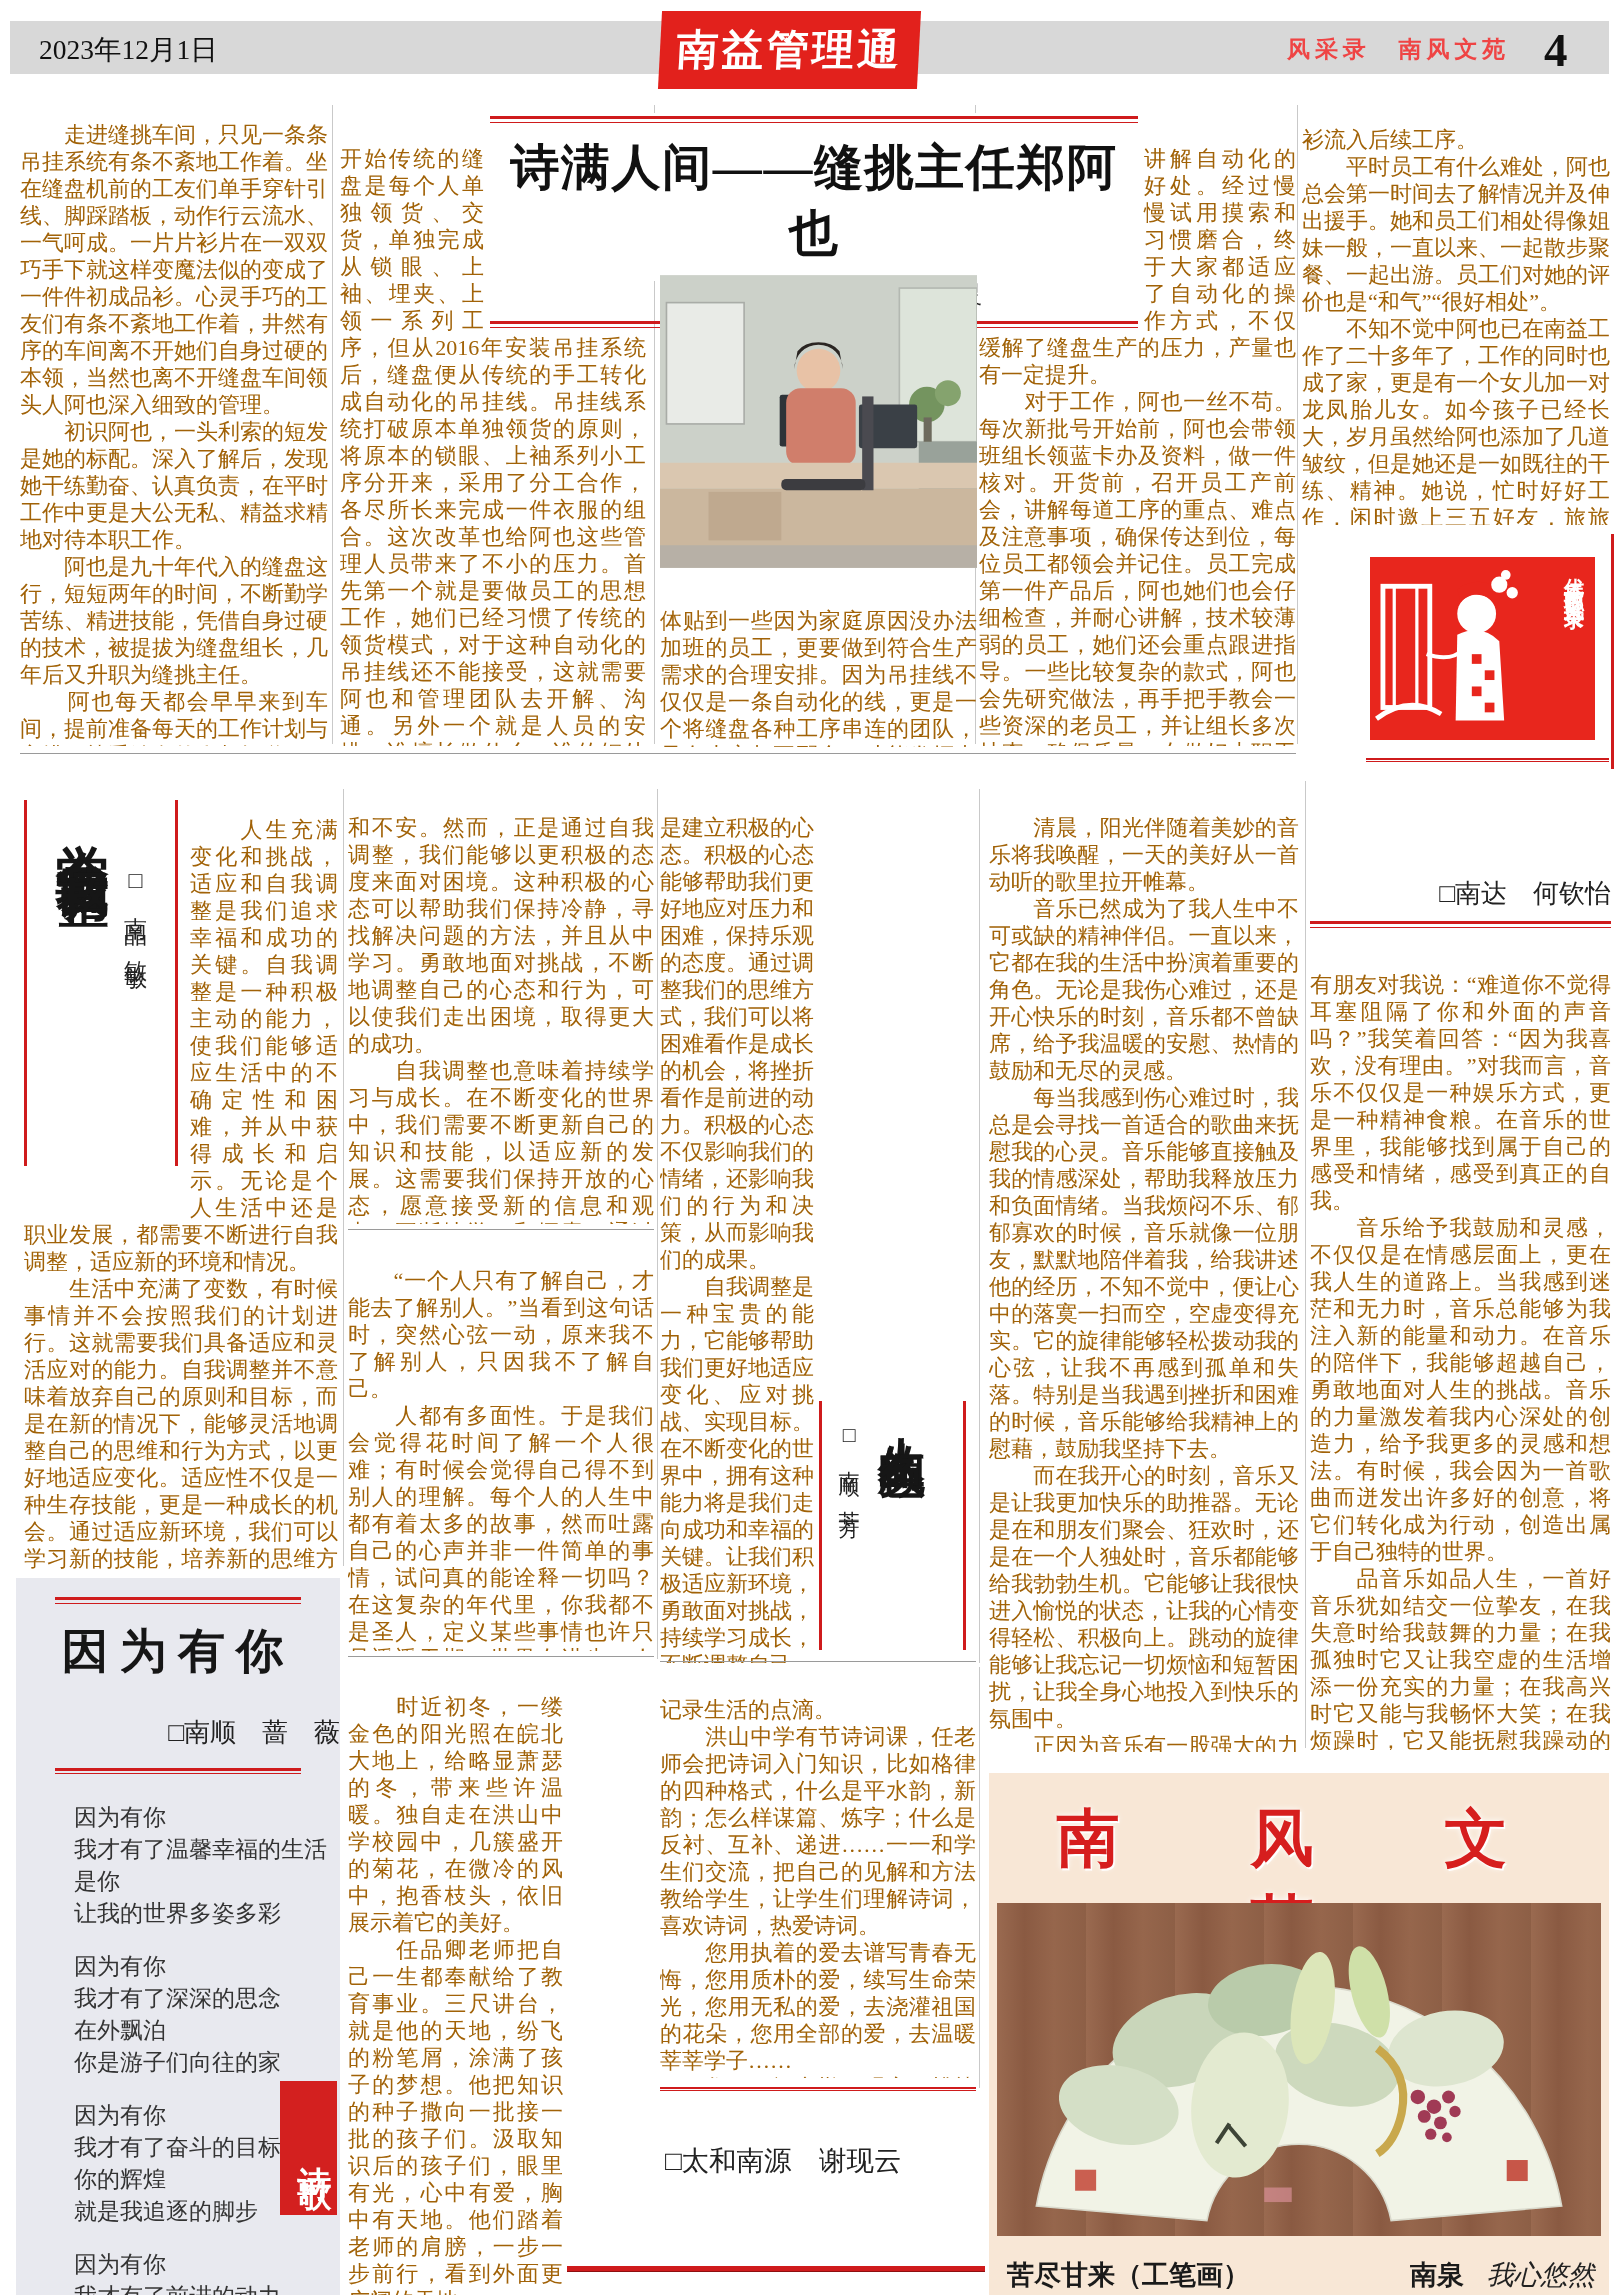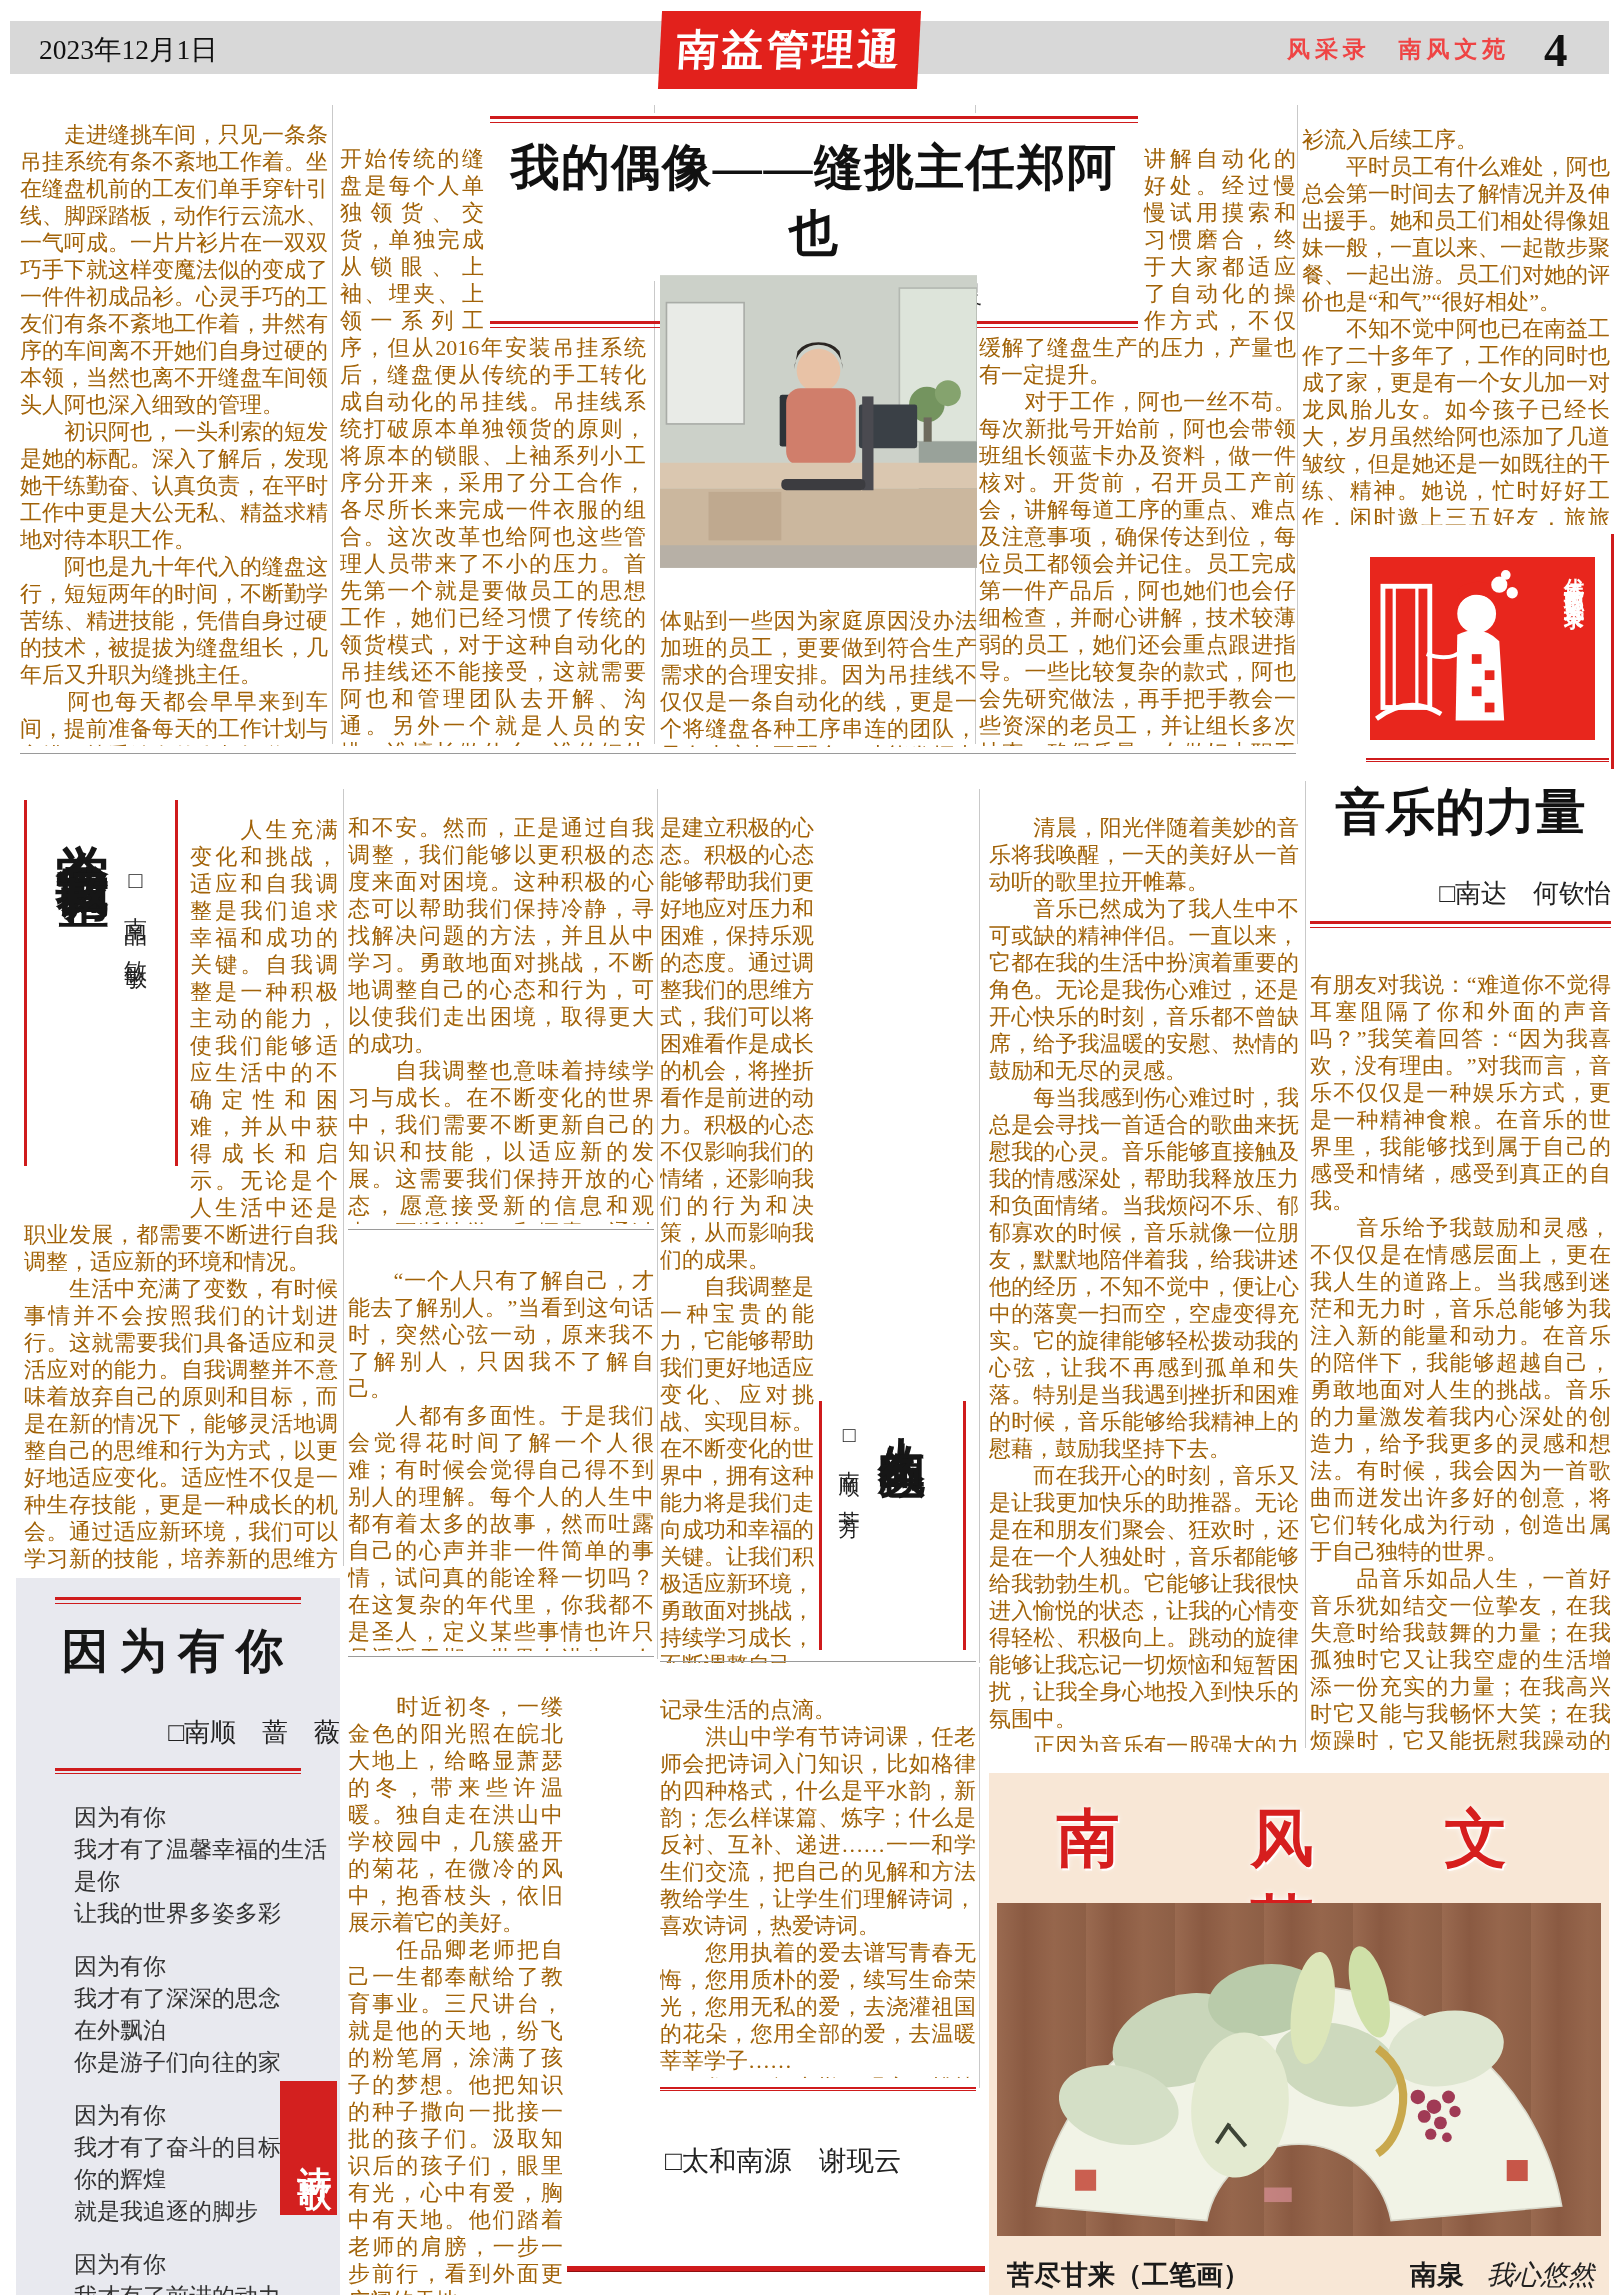--- a/index.html
+++ b/index.html
@@ -88,21 +88,21 @@
   </div>
 
   <div class="abs txt" style="left:1302px;top:99px;width:308px;height:426px;">
     <span>衫流入后续工序。
 　　平时员工有什么难处，阿也总会第一时间去了解情况并及伸出援手。她和员工们相处得像姐妹一般，一直以来、一起散步聚餐、一起出游。员工们对她的评价也是“和气”“很好相处”。
 　　不知不觉中阿也已在南益工作了二十多年了，工作的同时也成了家，更是有一个女儿加一对龙凤胎儿女。如今孩子已经长大，岁月虽然给阿也添加了几道皱纹，但是她还是一如既往的干练、精神。她说，忙时好好工作，闲时邀上三五好友，旅旅游，去体验一下各地的人间烟火味。话说，阿也这样的人生，谁不羡慕。</span>
   </div>
 
   <div class="abs panel" style="left:490px;top:113px;width:648px;height:168px;">
     <div class="dblrule" style="margin-top:3.2px;"></div>
-    <div class="h-main" style="margin-top:11.3px;">我的偶像——缝挑主任郑阿也</div>
+    <div class="h-main" style="margin-top:11.3px;">诗满人间——缝挑主任郑阿也</div>
     <div class="byline" style="text-align:center;padding-left:130px;margin-top:11.3px;">□南益电脑　李志灵</div>
     <div class="dblrule" style="margin-top:11.3px;"></div>
   </div>
 
   <div class="abs panel" style="left:660px;top:275px;width:317px;height:293px;">
     <svg width="317" height="293" viewBox="0 0 392 362">
       <rect width="392" height="362" fill="#ccd1c9"></rect>
       <rect y="318" width="392" height="44" fill="#b7b0a6"></rect>
       <rect x="8" y="34" width="96" height="150" fill="#e9ebe7" stroke="#a9aca7" stroke-width="2"></rect>
       <rect x="296" y="16" width="96" height="190" fill="#dde4da" stroke="#b3b8b1" stroke-width="2"></rect>
@@ -197,21 +197,20 @@
   <div class="abs hgray" style="left:660px;top:1661px;width:316px;"></div>
 
   <div class="abs txt" style="left:989px;top:787px;width:310px;height:965px;">
     <span>　　清晨，阳光伴随着美妙的音乐将我唤醒，一天的美好从一首动听的歌里拉开帷幕。
 　　音乐已然成为了我人生中不可或缺的精神伴侣。一直以来，它都在我的生活中扮演着重要的角色。无论是我伤心难过，还是开心快乐的时刻，音乐都不曾缺席，给予我温暖的安慰、热情的鼓励和无尽的灵感。
 　　每当我感到伤心难过时，我总是会寻找一首适合的歌曲来抚慰我的心灵。音乐能够直接触及我的情感深处，帮助我释放压力和负面情绪。当我烦闷不乐、郁郁寡欢的时候，音乐就像一位朋友，默默地陪伴着我，给我讲述他的经历，不知不觉中，便让心中的落寞一扫而空，空虚变得充实。它的旋律能够轻松拨动我的心弦，让我不再感到孤单和失落。特别是当我遇到挫折和困难的时候，音乐能够给我精神上的慰藉，鼓励我坚持下去。
 　　而在我开心的时刻，音乐又是让我更加快乐的助推器。无论是在和朋友们聚会、狂欢时，还是在一个人独处时，音乐都能够给我勃勃生机。它能够让我很快进入愉悦的状态，让我的心情变得轻松、积极向上。跳动的旋律能够让我忘记一切烦恼和短暂困扰，让我全身心地投入到快乐的氛围中。
 　　正因为音乐有一股强大的力量，支撑着我，我对音乐有着深深的痴迷和热爱。我常常戴着耳机，沉浸于音乐的世界中。经常</span>
   </div>
 
-  <div class="abs music-title" style="left:1310px;top:779px;width:301px;">音乐的力量</div>
   <div class="abs byline" style="left:1310px;top:876px;width:301px;text-align:right;font-size:26px;">□南达　何钦怡</div>
   <div class="abs dblrule" style="left:1310px;top:921px;width:301px;"></div>
   <div class="abs txt" style="left:1310px;top:944px;width:301px;height:806px;">
     <span>有朋友对我说：“难道你不觉得耳塞阻隔了你和外面的声音吗？”我笑着回答：“因为我喜欢，没有理由。”对我而言，音乐不仅仅是一种娱乐方式，更是一种精神食粮。在音乐的世界里，我能够找到属于自己的感受和情绪，感受到真正的自我。
 　　音乐给予我鼓励和灵感，不仅仅是在情感层面上，更在我人生的道路上。当我感到迷茫和无力时，音乐总能够为我注入新的能量和动力。在音乐的陪伴下，我能够超越自己，勇敢地面对人生的挑战。音乐的力量激发着我内心深处的创造力，给予我更多的灵感和想法。有时候，我会因为一首歌曲而迸发出许多好的创意，将它们转化成为行动，创造出属于自己独特的世界。
 　　品音乐如品人生，一首好音乐犹如结交一位挚友，在我失意时给我鼓舞的力量；在我孤独时它又让我空虚的生活增添一份充实的力量；在我高兴时它又能与我畅怀大笑；在我烦躁时，它又能抚慰我躁动的心，让我感受它带来的一份宁静和祥和。
 　　我爱音乐的力量，正如我热爱生活。它的力量带我陶冶情操、感悟真情、忘记烦恼，这也正是它的魅力所在。</span>
   </div>
 
   <div class="abs poembox" style="left:16px;top:1578px;width:324px;height:717px;">

